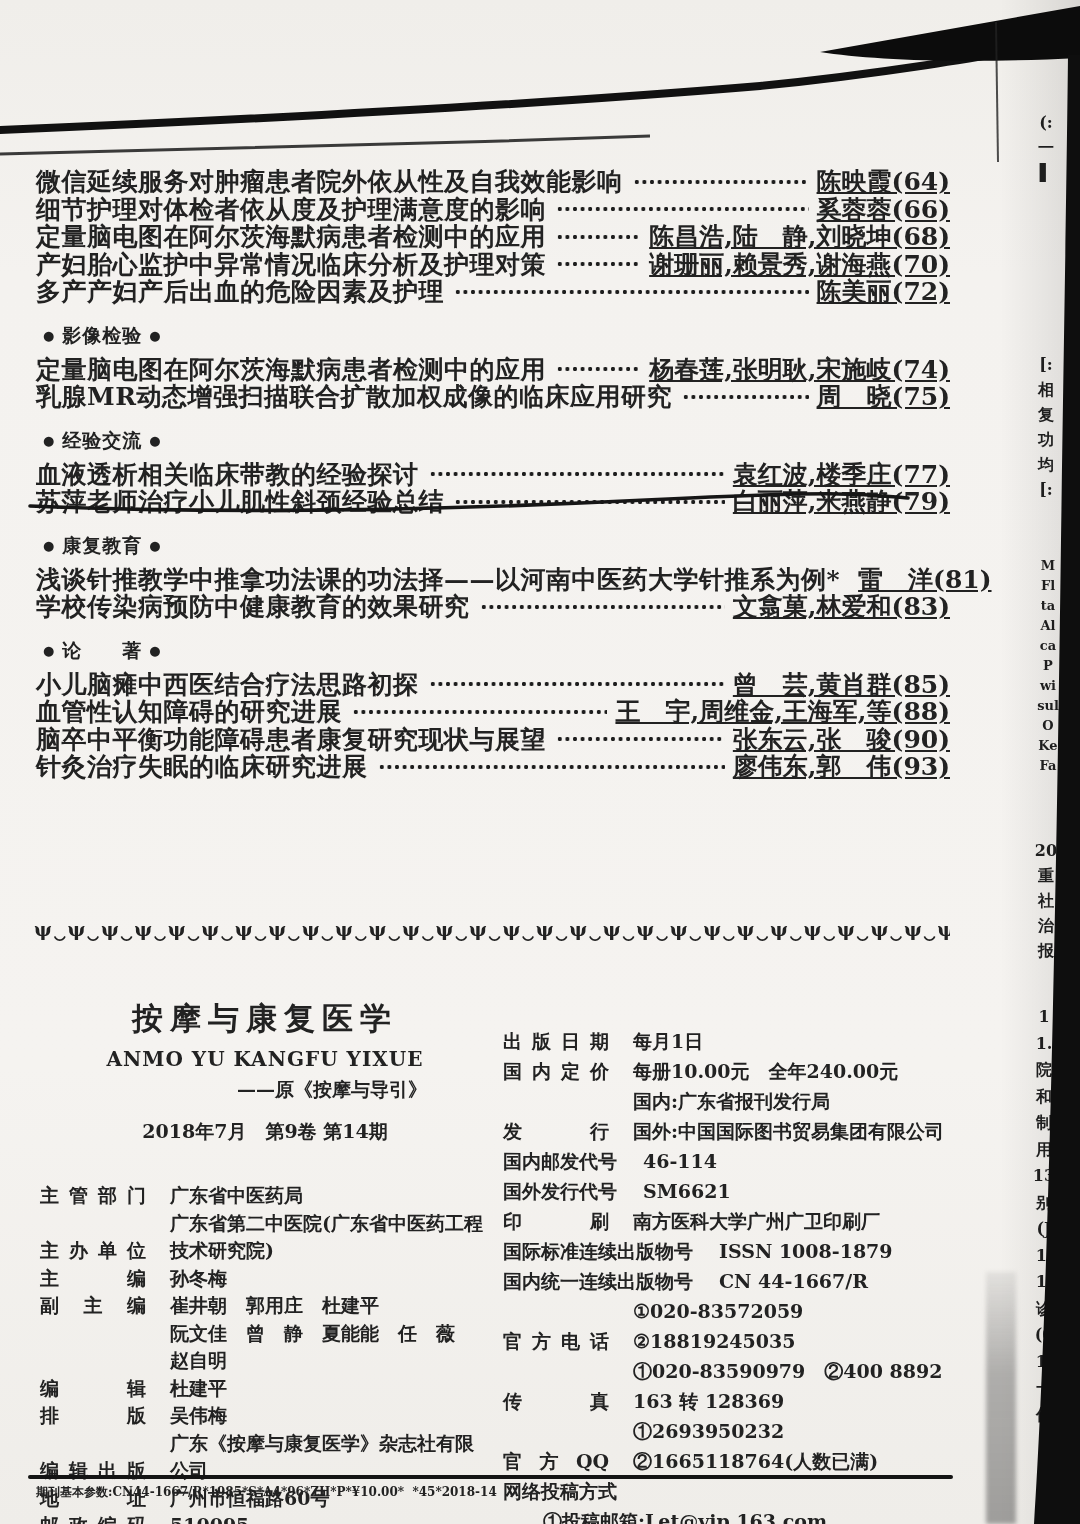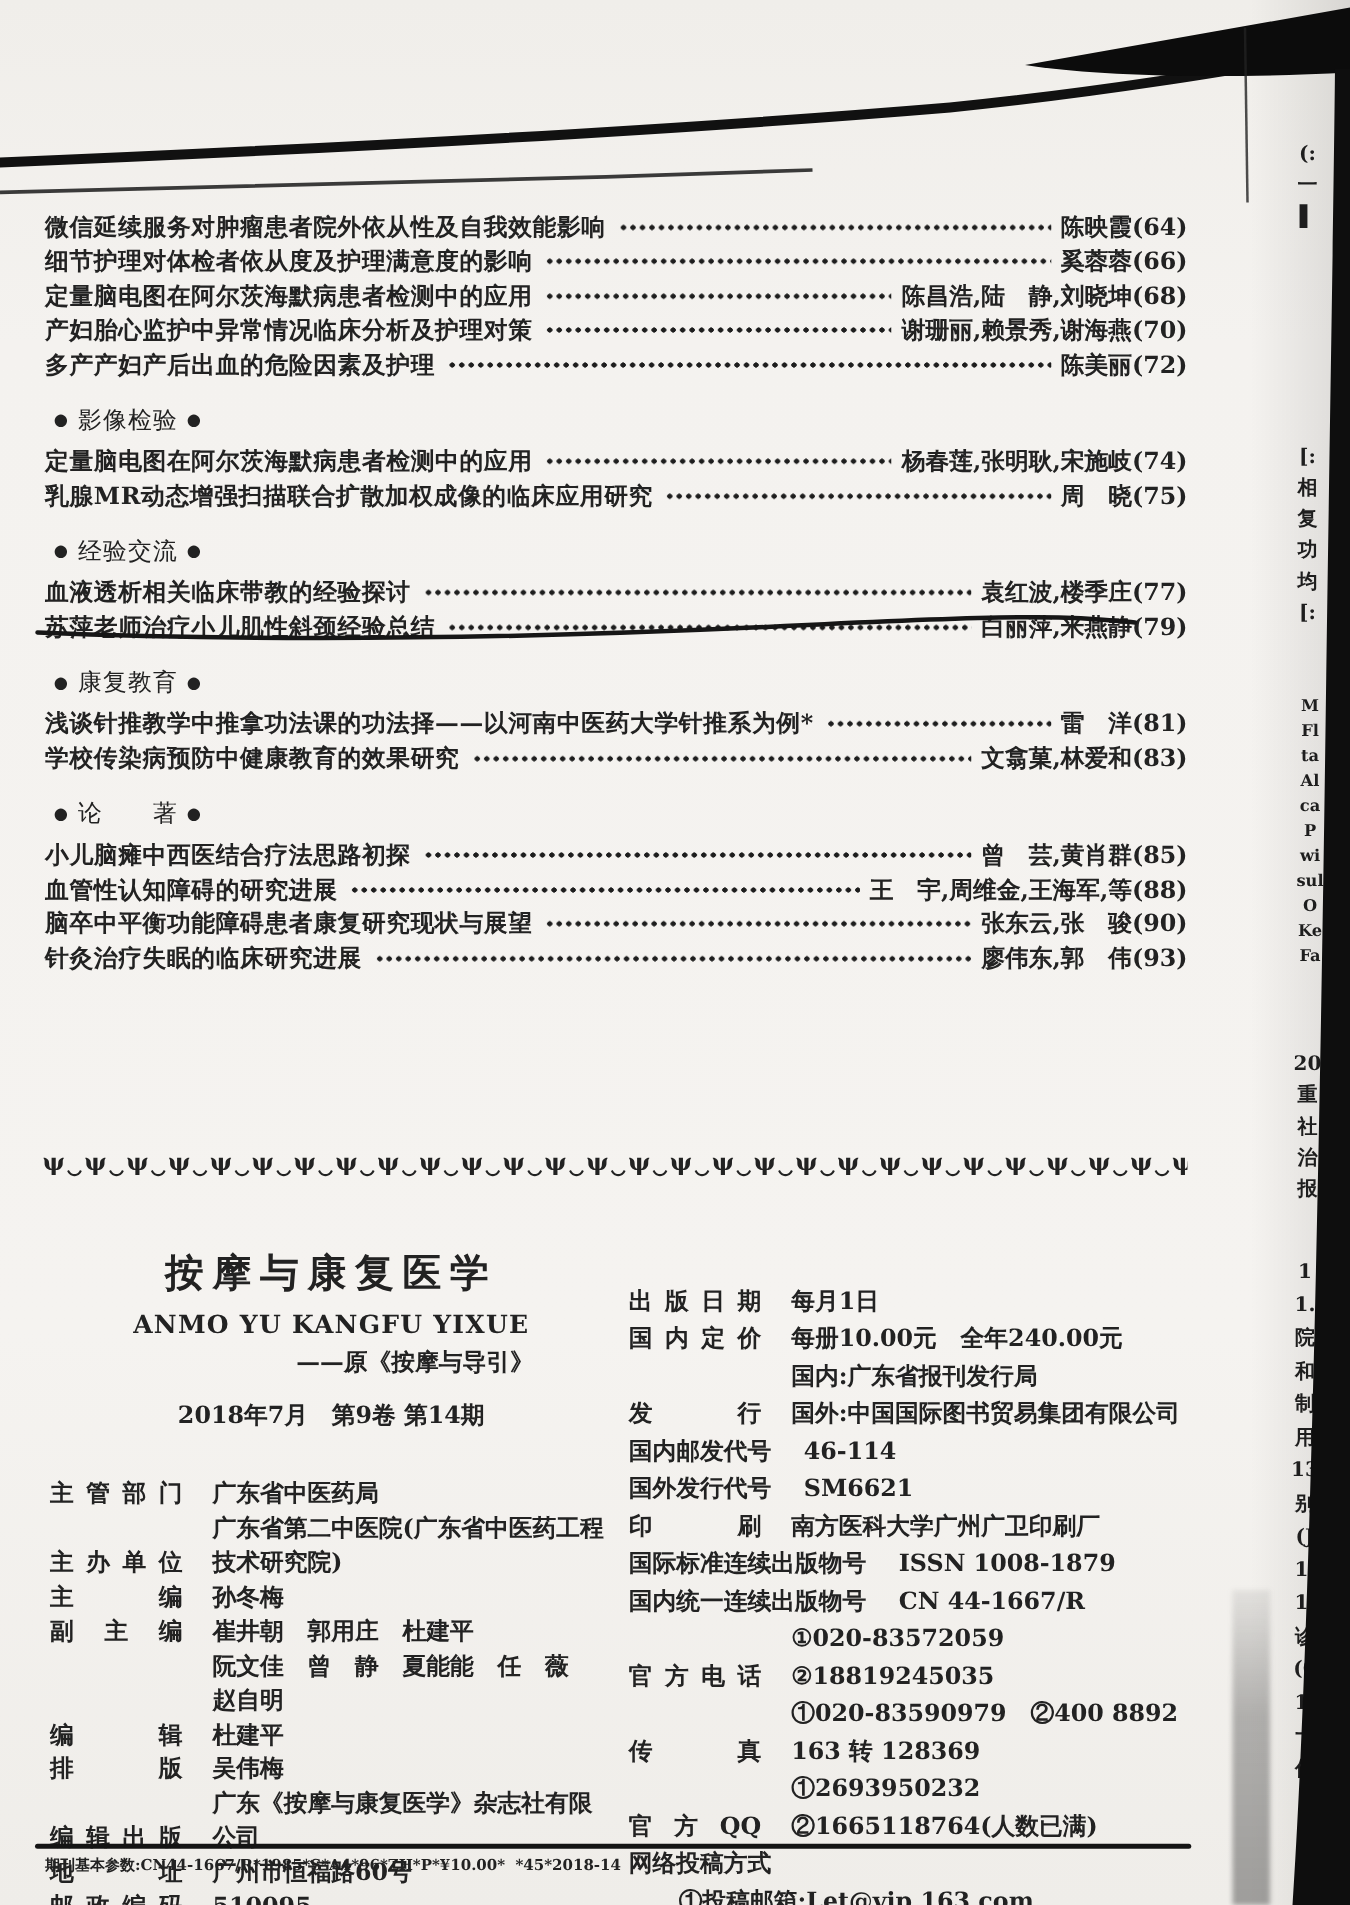--- a/index.html
+++ b/index.html
@@ -5,27 +5,27 @@
   html,body{margin:0;padding:0;background:#d8d6d3;}
   .page{
     position:relative;width:1080px;height:1524px;margin:0 auto;overflow:hidden;
     background:
       linear-gradient(180deg,#f0eeea 0%,#f4f2ef 18%,#f5f3f0 70%,#efede9 100%);
     font-family:"DejaVu Serif","Liberation Serif",serif;
     color:#222;
   }
   
   .toc{position:absolute;left:36px;top:168px;width:914px;}
-  .entry{display:flex;align-items:center;height:27.5px;font-size:19px;font-weight:700;white-space:nowrap;}
+  .entry{display:flex;align-items:center;height:27.5px;font-size:25px;font-weight:700;white-space:nowrap;}
   .entry .t{flex:0 0 auto;letter-spacing:.5px;}
   .entry .lead{flex:1 1 auto;height:8px;margin:0 8px 0 10px;align-self:center;
     background-image:radial-gradient(circle,#1d1d1d 1.9px,rgba(0,0,0,0) 2.3px);
     background-size:7.6px 8px;background-repeat:repeat-x;background-position:left center;}
-  .entry .a{flex:0 0 auto;text-align:right;}
-  .sec-header{font-size:19px;font-weight:400;margin:17px 0 7px 0;letter-spacing:1px;}
+  .entry .a{flex:0 0 auto;text-align:right;text-decoration:underline;}
+  .sec-header{font-size:19px;font-weight:700;margin:17px 0 7px 0;letter-spacing:1px;}
   .sec-header .blt{font-size:13px;vertical-align:2px;margin:0 7px;}
   
   .divider{position:absolute;left:34px;top:916px;width:916px;height:34px;overflow:hidden;
     font-size:19px;font-weight:700;letter-spacing:2px;white-space:nowrap;color:#222;}
   
   .masthead{position:absolute;left:85px;top:998px;width:360px;text-align:center;}
   .mh-title{font-size:31px;font-weight:700;letter-spacing:7px;}
   .mh-pinyin{font-size:20px;font-weight:600;letter-spacing:1px;margin-top:7px;}
   .mh-former{font-size:19px;font-weight:700;text-align:right;padding-right:18px;margin-top:6px;}
   .mh-founded{font-size:19px;font-weight:700;margin-top:7px;}

